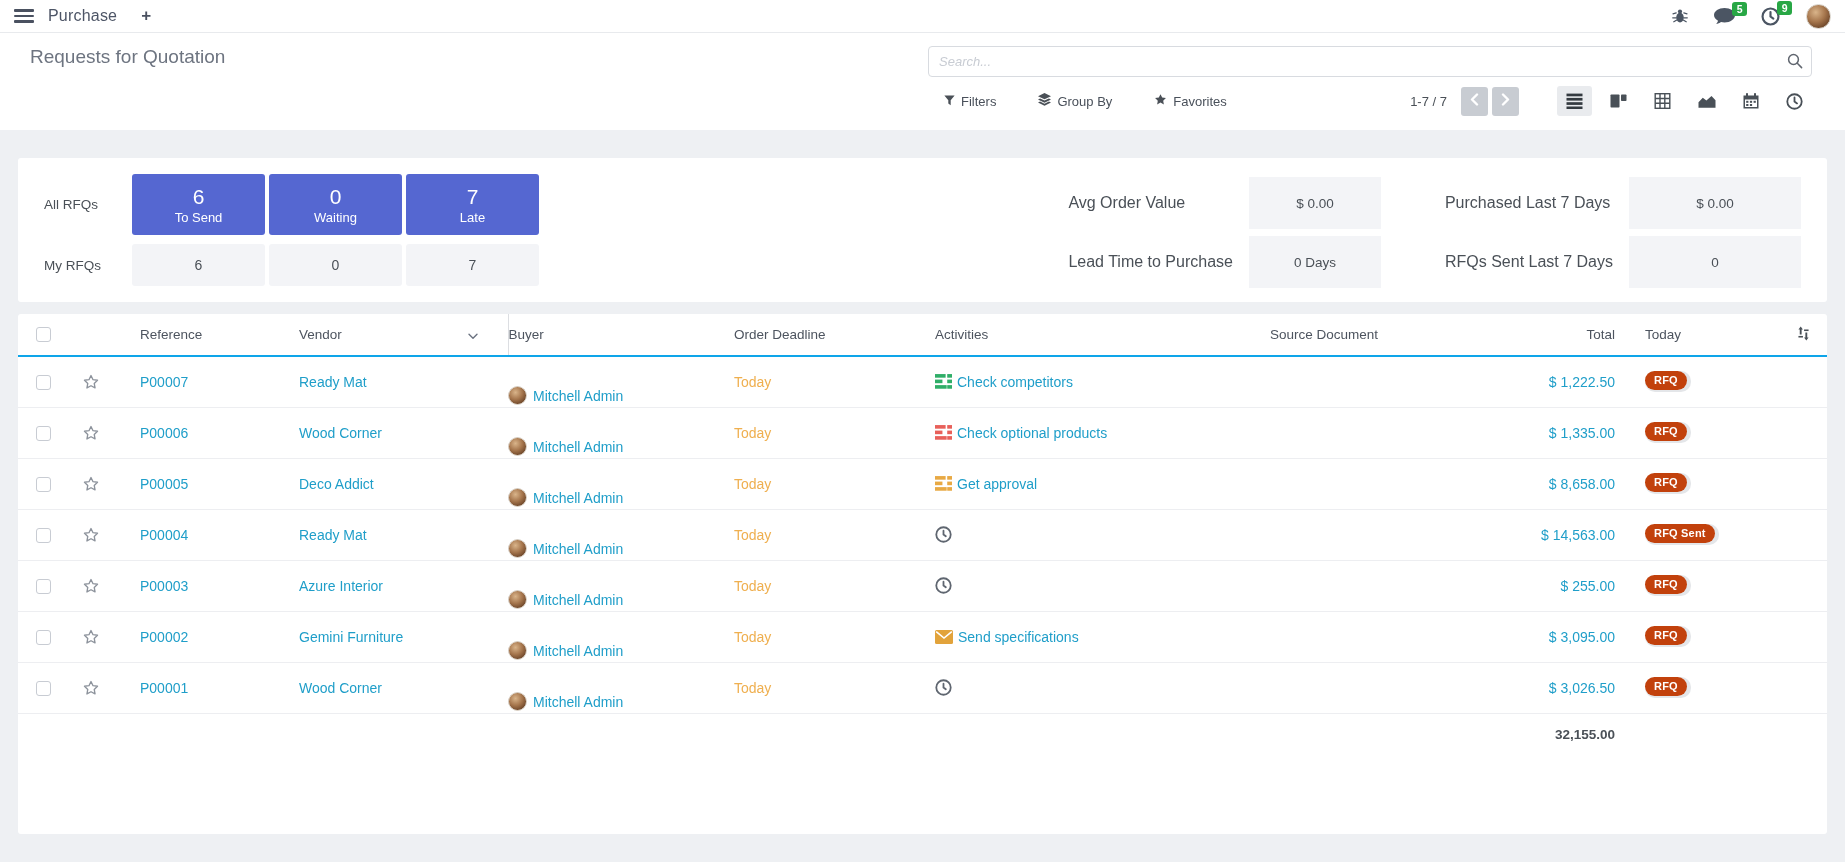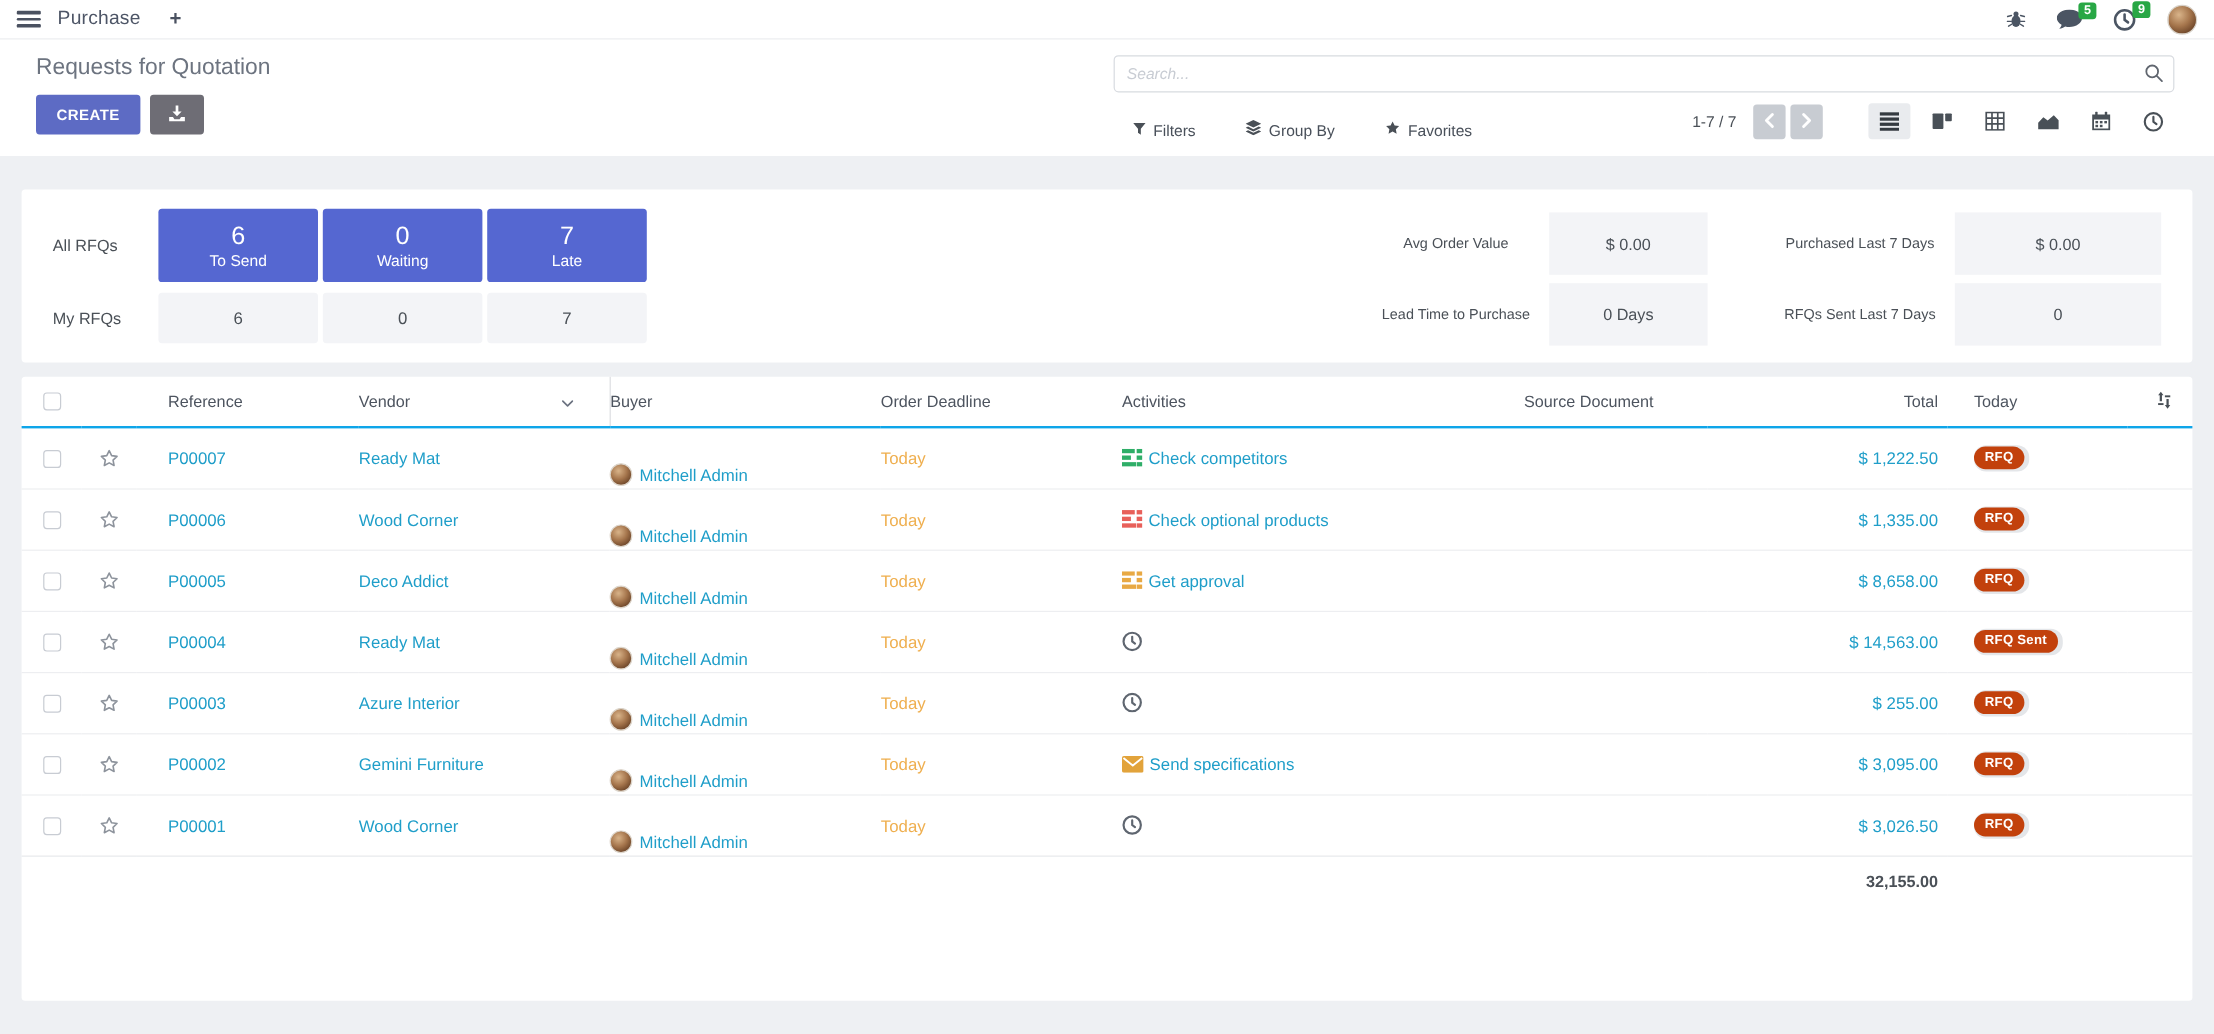--- a/index.html
+++ b/index.html
@@ -32,21 +32,21 @@
     font-size:12.5px; font-weight:700; letter-spacing:.4px; padding:0 17px; height:33px; cursor:pointer;
     font-family:inherit; }
   .btn-export { background:#6e6d75; border:none; border-radius:3px; width:45px; height:33px;
     display:flex; align-items:center; justify-content:center; cursor:pointer; }
   .cp-right { width:884px; }
   .search-wrap { position:relative; }
   .search-input { width:100%; height:31px; border:1px solid #d8dbe0; border-radius:4px;
     padding:0 32px 0 10px; font-size:13px; color:#4a5057; font-family:inherit; outline:none;font-style:italic; }
   .search-input::placeholder { color:#c8ccd3; }
   .search-icon { position:absolute; right:9px; top:7px; }
-  .cp-subrow { display:flex; align-items:flex-end; margin-top:9px; }
+  .cp-subrow { display:flex; align-items:center; margin-top:9px; }
   .filter-group { display:flex; gap:42px; padding-left:16px; }
   .tool-btn { display:flex; align-items:center; gap:6px; font-size:13px; color:#49505a; cursor:pointer;
     background:none; border:none; font-family:inherit; }
   .pager { margin-left:auto; display:flex; align-items:center; }
   .pager-text { font-size:13px; color:#4a5057; margin-right:10px; }
   .pager-btn { width:27px; height:29px; background:#c8ccd2; border:none; border-radius:3px;
     margin-left:4px; display:flex; align-items:center; justify-content:center; cursor:pointer; }
   .view-switcher { display:flex; gap:9px; margin-left:38px; }
   .view-btn { width:35px; height:30px; display:flex; align-items:center; justify-content:center;
     border-radius:3px; cursor:pointer; color:#495057; background:none; border:none; }
@@ -57,21 +57,21 @@
   .dash-left { display:grid; grid-template-columns:96px 133px 133px 133px; gap:9px 4px; }
   .dash-row-label { align-self:center; font-size:13.5px; color:#4a5057; padding-left:12px; }
   .tile { background:#5567d1; border-radius:3px; color:#fff; height:61px;
     display:flex; flex-direction:column; align-items:center; justify-content:center; cursor:pointer; }
   .tile-value { font-size:21px; line-height:23px; }
   .tile-label { font-size:13px; margin-top:2px; }
   .mini-box { background:#f3f4f7; border-radius:3px; height:42px; display:flex;
     align-items:center; justify-content:center; font-size:14px; color:#4a5057; cursor:pointer; }
   .dash-right { display:grid; grid-template-columns:auto 132px 64px auto 172px; gap:7px 0;
     align-content:start; margin-top:3px; }
-  .kpi-label { align-self:center; text-align:center; padding-right:16px; font-size:12px; color:#4a5057; }
+  .kpi-label { align-self:center; text-align:left; padding-right:16px; font-size:16px; color:#4a5057; }
   .kpi-box { background:#f3f4f7; height:52px; display:flex; align-items:center; justify-content:center;
     font-size:13.5px; color:#4a5057; cursor:pointer; }
   .kpi-spacer { }
   
   .table-card { margin:12px 18px 0; background:#fff; border-radius:3px; min-height:520px; }
   table { width:100%; border-collapse:collapse; table-layout:fixed; }
   thead th { height:42px; font-size:13.5px; font-weight:500; color:#4d545f; text-align:left;
     border-bottom:2px solid #0ea5e9; position:relative; }
   th.th-vendor { border-right:1px solid #dcdee2; }
   .sort-ind { position:absolute; right:30px; top:14px; }
@@ -134,31 +134,20 @@
         </svg>
       <span class="badge-n">9</span>
     </span>
     <span class="avatar"></span>
   </div>
 </nav>
 
 <div class="control-panel">
   <div class="cp-left">
     <div class="cp-title">Requests for Quotation</div>
-    <div class="cp-buttons">
-      <button class="btn-create">CREATE</button>
-      <button class="btn-export">
-        <span>
-          <svg width="15" height="15" viewBox="0 0 16 16" fill="#fff">
-              <path d="M6.8 1h2.4v5.2h2.9L8 10.5 3.9 6.2h2.9z"></path>
-              <path d="M1 11.2h3.4l1.3 1.9h4.6l1.3-1.9H15V15H1z"></path>
-            </svg>
-        </span>
-      </button>
-    </div>
   </div>
   <div class="cp-right">
     <div class="search-wrap">
       <input class="search-input" placeholder="Search..." style="">
       <span class="search-icon">
         <svg width="16" height="16" viewBox="0 0 16 16" fill="none" stroke="#60666f" stroke-width="1.5">
             <circle cx="6.5" cy="6.5" r="4.9"></circle>
             <path d="M10.3 10.3l4.3 4.3" stroke-linecap="round"></path>
           </svg>
       </span>

